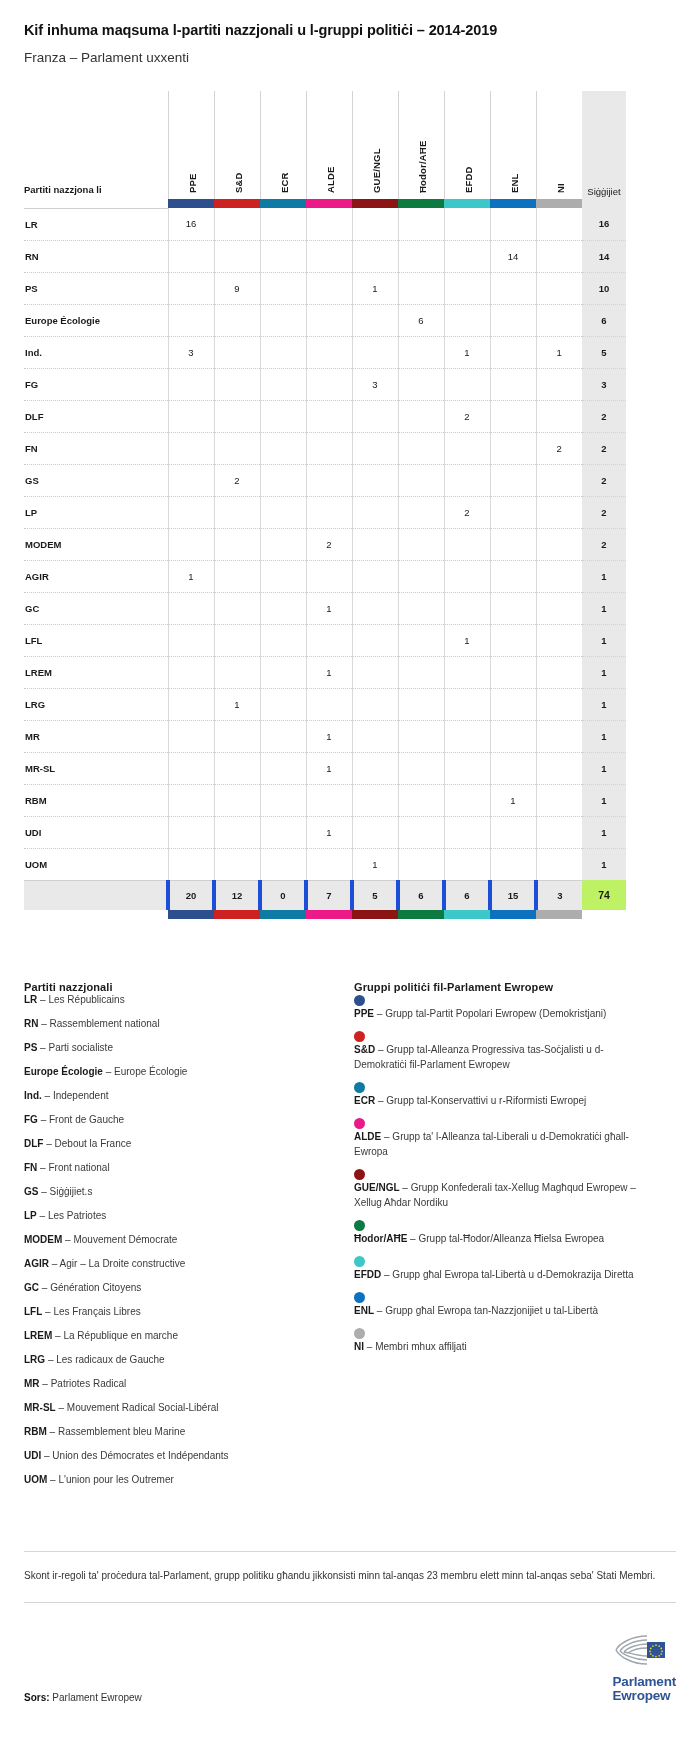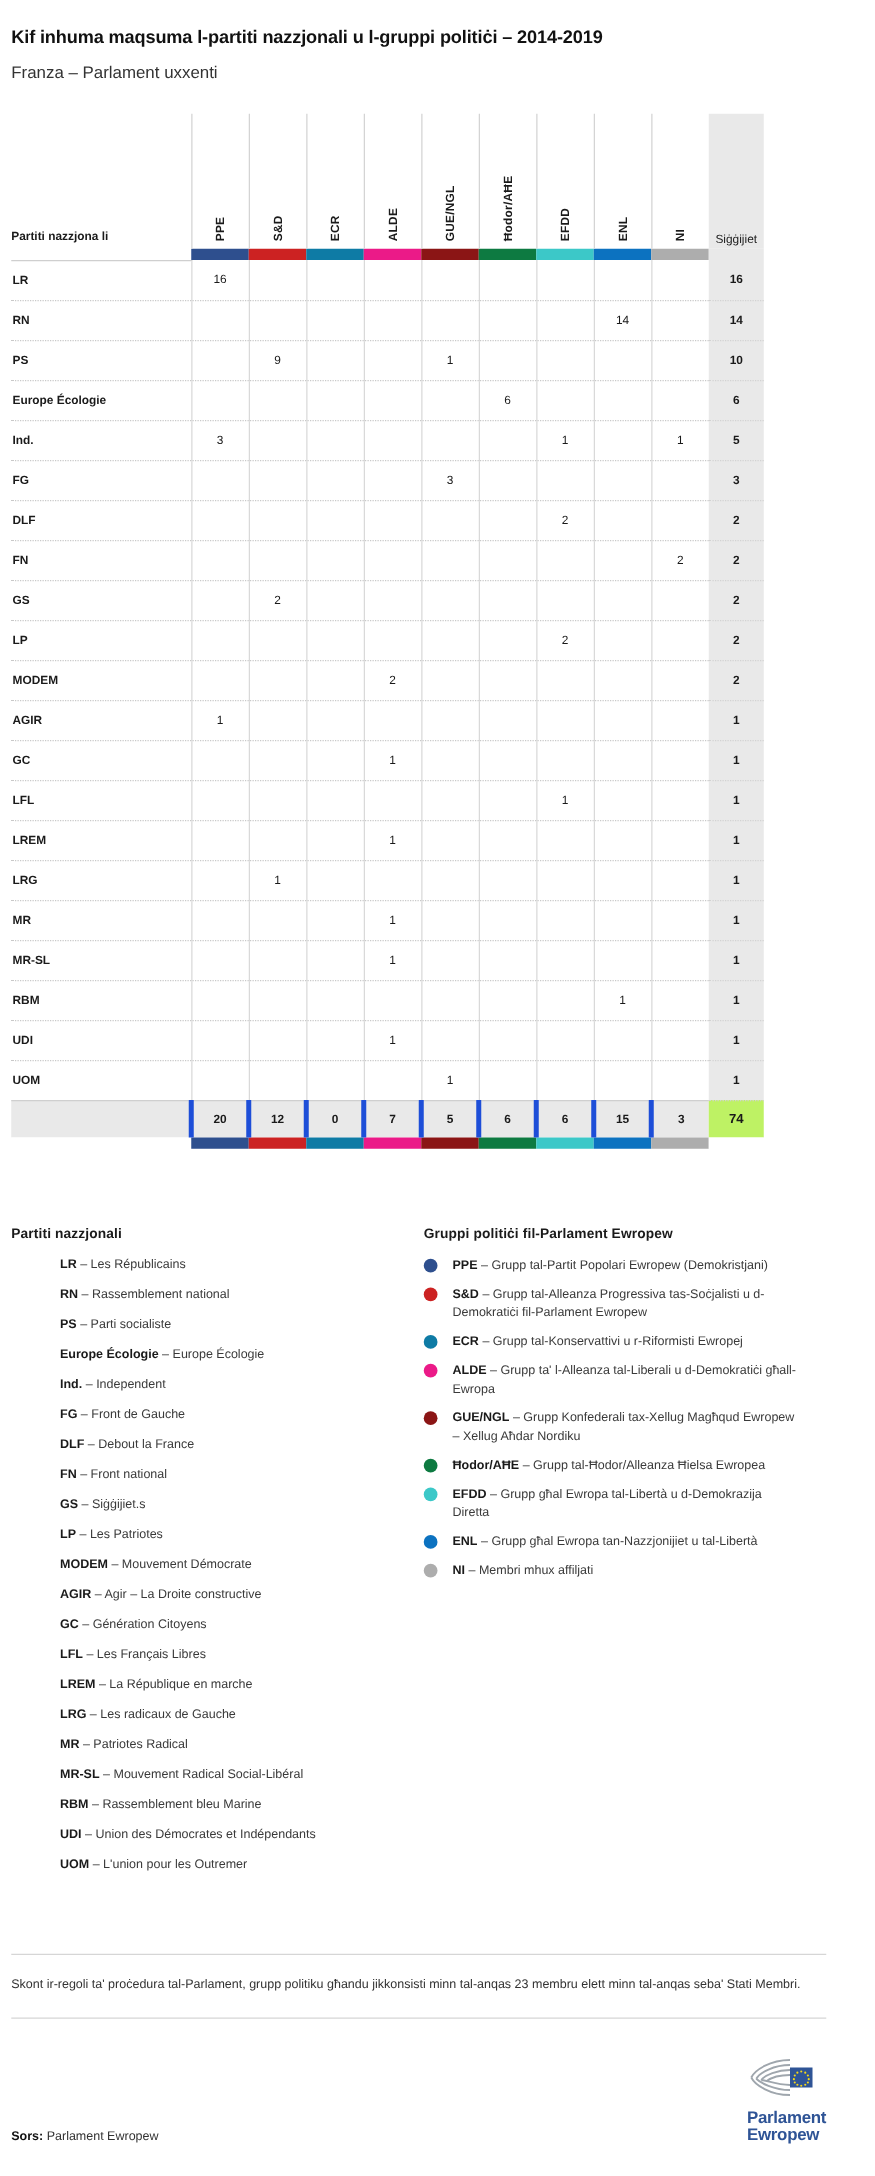--- a/index.html
+++ b/index.html
@@ -4,21 +4,21 @@
 <style>
   * { box-sizing: border-box; }
   html, body { margin:0; padding:0; }
   body {
     width:700px;
     background:#ffffff;
     font-family:"Liberation Sans", sans-serif;
     color:#1a1a1a;
     -webkit-font-smoothing:antialiased;
   }
-  .page { width:700px; padding:0 9px; }
+  .page { width:700px; padding:0 24px; }
 
   
   .title {
     font-size:14.5px;
     font-weight:bold;
     letter-spacing:-0.1px;
     margin:22px 0 0 0;
     color:#111;
   }
   .subtitle {
@@ -135,39 +135,39 @@
     margin-top:62px;
     gap:14px;
   }
   .legend-col { }
   .legend-left { width:316px; }
   .legend-right { width:300px; }
   .legend-head {
     font-size:11px;
     font-weight:bold;
     color:#1a1a1a;
-    margin-bottom:12px;
+    margin-bottom:0;
     letter-spacing:0.1px;
   }
   .party-item {
     font-size:10px;
     line-height:1.45;
     margin-bottom:9.5px;
     color:#3a3a3a;
-    margin-left:39px;
   }
   .party-item b { color:#1a1a1a; font-weight:bold; }
 
   .grp-item {
     display:flex;
     align-items:flex-start;
     font-size:10px;
     line-height:1.5;
     margin-bottom:8px;
     color:#3a3a3a;
+    flex-direction:column;
   }
   .dot {
     width:11px; height:11px; border-radius:50%;
     flex:0 0 11px;
     margin:2px 12px 0 0;
   }
   .grp-item .gtxt b { color:#1a1a1a; font-weight:bold; }
 
   
   .footnote {

